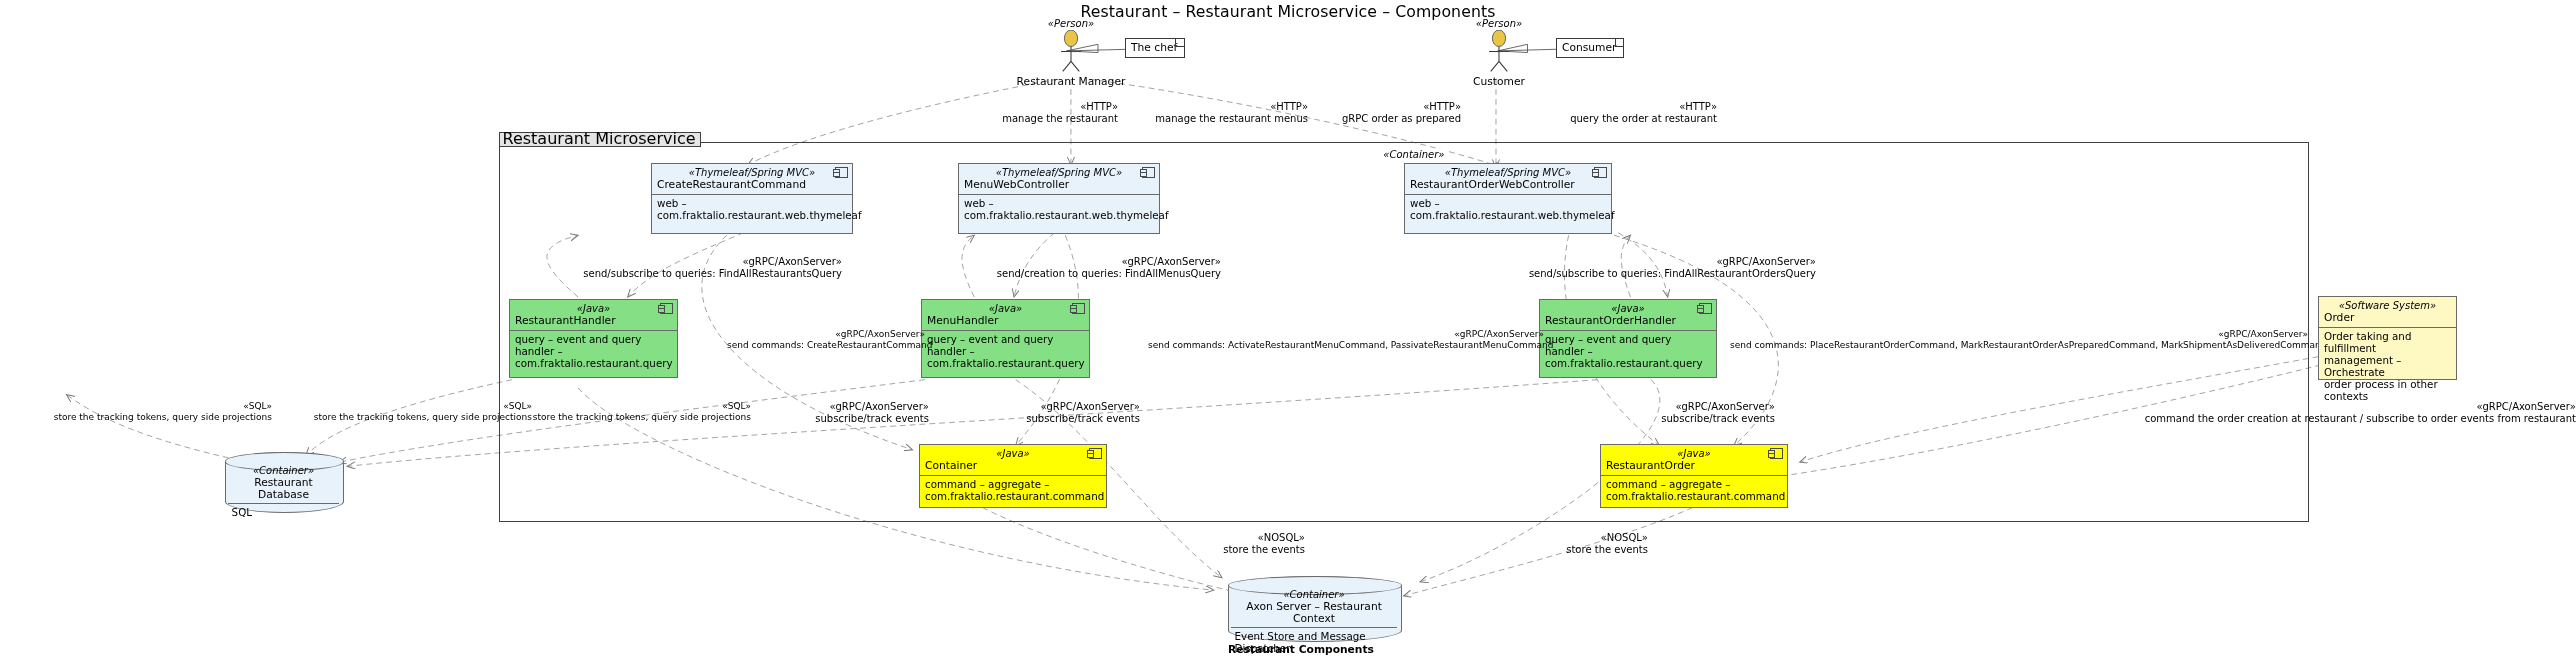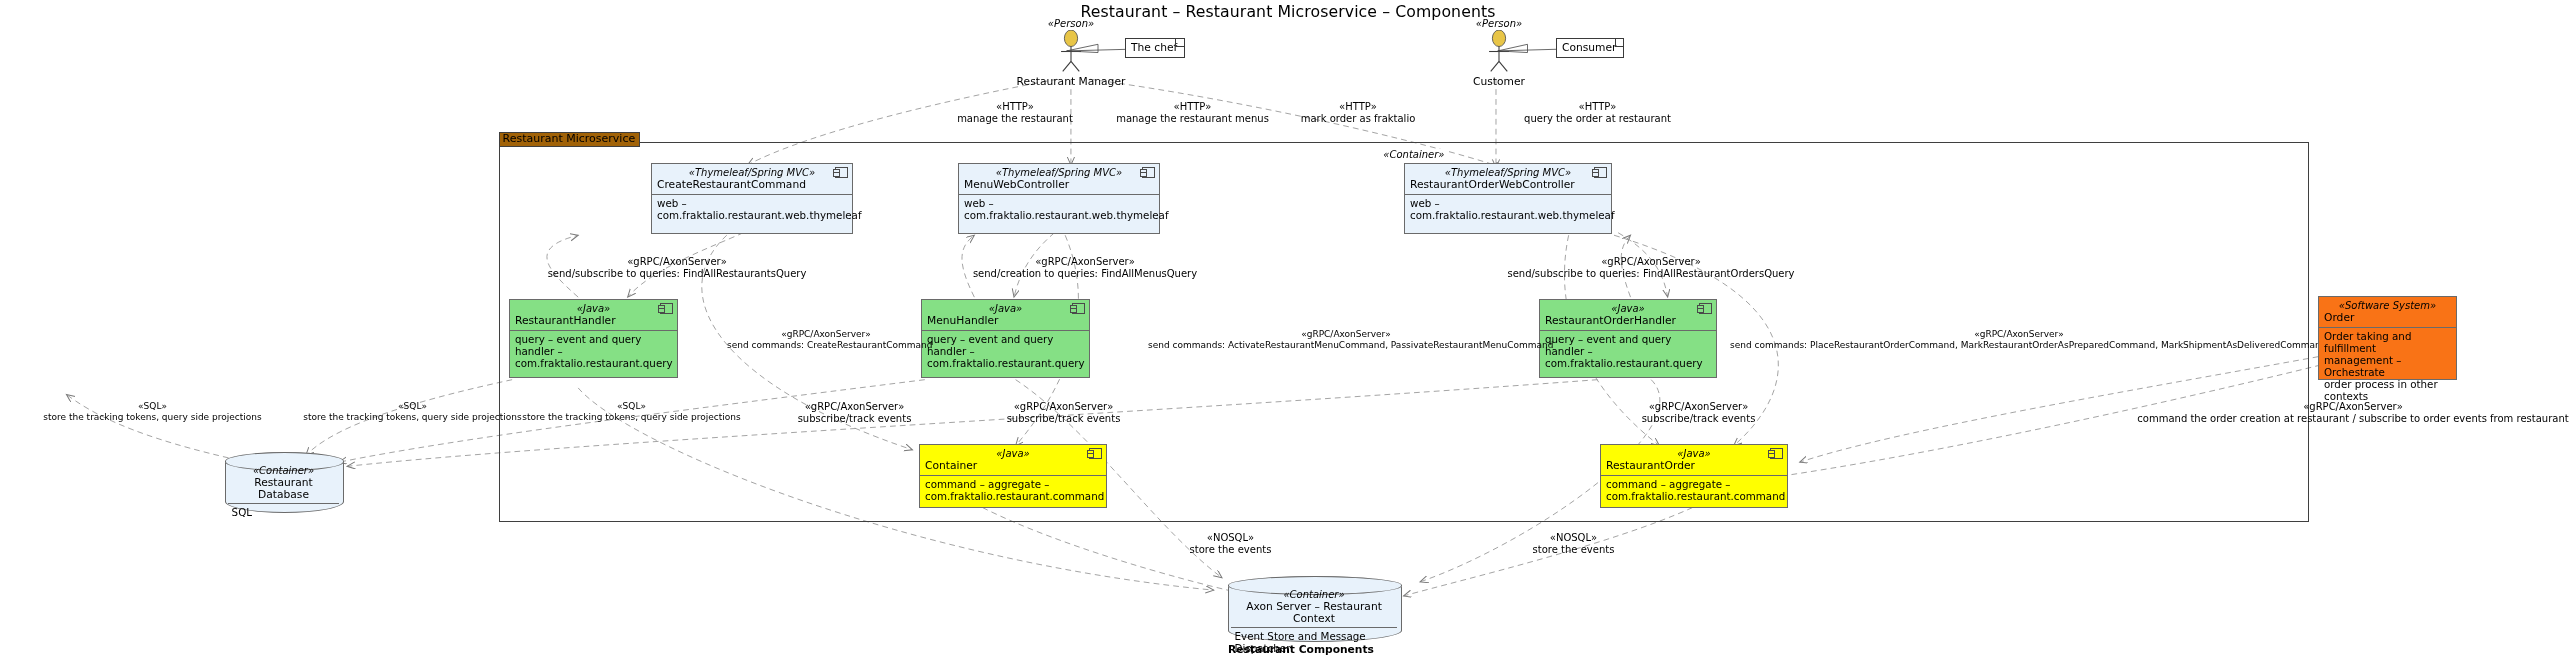--- a/index.html
+++ b/index.html
@@ -30,21 +30,21 @@
     position:absolute;top:0;right:0;width:7.4px;height:7.4px;
     background:linear-gradient(225deg,#fff 50%,transparent 50%);
     border-left:0.8px solid #3a3a3a;border-bottom:0.8px solid #3a3a3a;
   }
 
   
   #microservice-boundary{
     position:absolute;border:0.8px solid #3f3f3f;background:transparent;
   }
   #microservice-boundary-label{
-    position:absolute;font-size:11px;background:#a16207;padding:0.8px 4.1px 1.7px 2.5px;
+    position:absolute;font-size:16px;background:#e5e5e5;padding:0.8px 4.1px 1.7px 2.5px;
     border:0.8px solid #3f3f3f;border-bottom:0.8px solid #3f3f3f;
     line-height:10.7px;white-space:nowrap;
   }
   #container-stereo{
     position:absolute;font-size:10px;font-style:italic;background:#fff;padding:0 3.3px;
     white-space:nowrap;
   }
 
   
   .component{
@@ -67,41 +67,41 @@
     border:0.8px solid #4a4a4a;background:inherit;
   }
   .component .icon:before{top:0.8px;}
   .component .icon:after{top:4.1px;}
   .blue{background:#e8f2fb;}
   .blue .icon,.blue .icon:before,.blue .icon:after{background:#e8f2fb;}
   .green{background:#85e085;}
   .green .icon,.green .icon:before,.green .icon:after{background:#85e085;}
   .yellow{background:#ffff00;}
   .yellow .icon,.yellow .icon:before,.yellow .icon:after{background:#ffff00;}
-  .grey{background:#f97316;}
+  .grey{background:#fef9c3;}
 
   
   .db{position:absolute;}
   .db .cyl{
     position:absolute;left:0;top:0;width:100%;height:100%;
     background:#e8f2fb;border:0.8px solid #6a6a6a;border-radius:50%/11.6px;
   }
   .db .lid{
     position:absolute;left:0;top:0;width:100%;height:16.5px;
     border:0.8px solid #6a6a6a;border-radius:50%;background:#e8f2fb;
   }
   .db .txt{position:absolute;left:0;top:13.2px;width:100%;}
   .db .stereo{font-style:italic;font-size:10px;text-align:center;display:block;line-height:11.6px;}
   .db .dname{font-size:10.7px;line-height:12.4px;display:block;text-align:center;padding:0 5px;}
   .db .sep{height:0.8px;background:#6a6a6a;margin:1.7px 3.3px 0 3.3px;}
   .db .dbody{font-size:10.3px;line-height:12px;padding:1.7px 6.6px 0 6.6px;}
 
   
   .edge-label{
-    position:absolute;text-align:center;font-size:10px;line-height:11.6px;
+    position:absolute;text-align:right;font-size:10px;line-height:11.6px;
     white-space:nowrap;color:#000;background:transparent;
   }
   .edge-label .st{display:block;}
   .edge-label .tx{display:block;}
   .edge-label.sm{font-size:9px;line-height:10.7px;}
 
   
   #diagram-caption{position:absolute;font-size:10.7px;line-height:12.4px;white-space:nowrap;font-weight:bold;}
 
   
@@ -203,21 +203,21 @@
   <div class="edge-label" style="left:912px;top:101px;width:206px;">
     <span class="st">«HTTP»</span>
     <span class="tx">manage the restaurant</span>
   </div>
   <div class="edge-label" style="left:1077px;top:101px;width:231px;">
     <span class="st">«HTTP»</span>
     <span class="tx">manage the restaurant menus</span>
   </div>
   <div class="edge-label" style="left:1255px;top:101px;width:206px;">
     <span class="st">«HTTP»</span>
-    <span class="tx">mark order as fraktalio</span>
+    <span class="tx">gRPC order as prepared</span>
   </div>
   <div class="edge-label" style="left:1478px;top:101px;width:239px;">
     <span class="st">«HTTP»</span>
     <span class="tx">query the order at restaurant</span>
   </div>
 
   <div id="microservice-boundary" style="left:499px;top:142px;width:1808px;height:378px;"></div>
   <div id="microservice-boundary-label" style="left:499px;top:132px;">Restaurant Microservice</div>
   <div id="container-stereo" style="left:1380px;top:149px;">«Container»</div>
 

